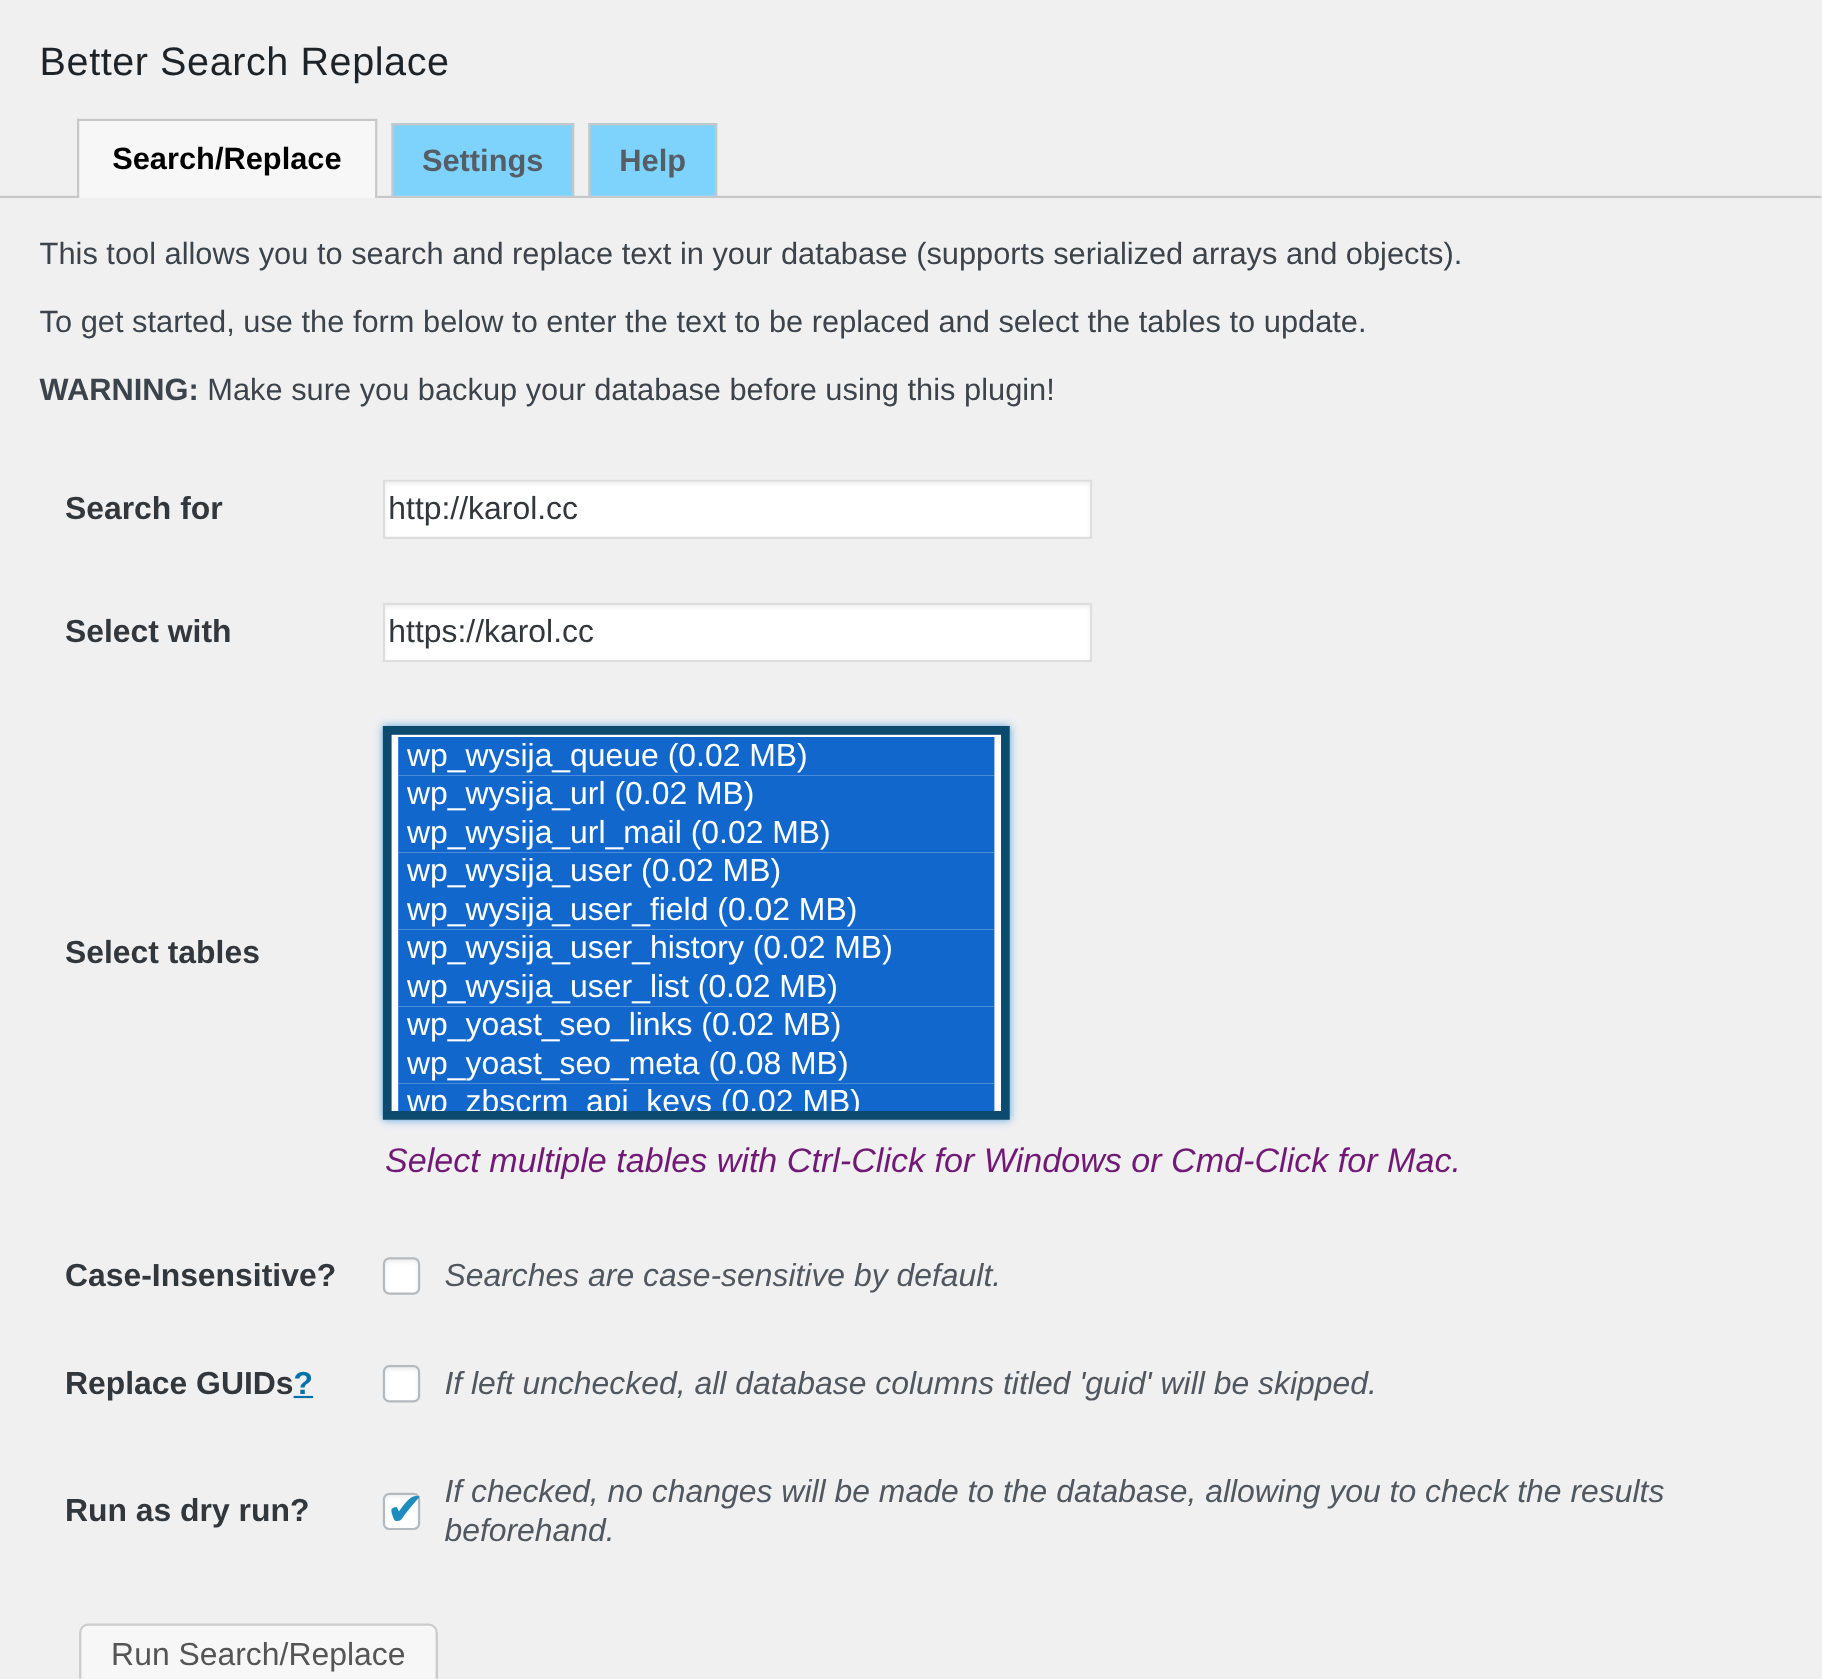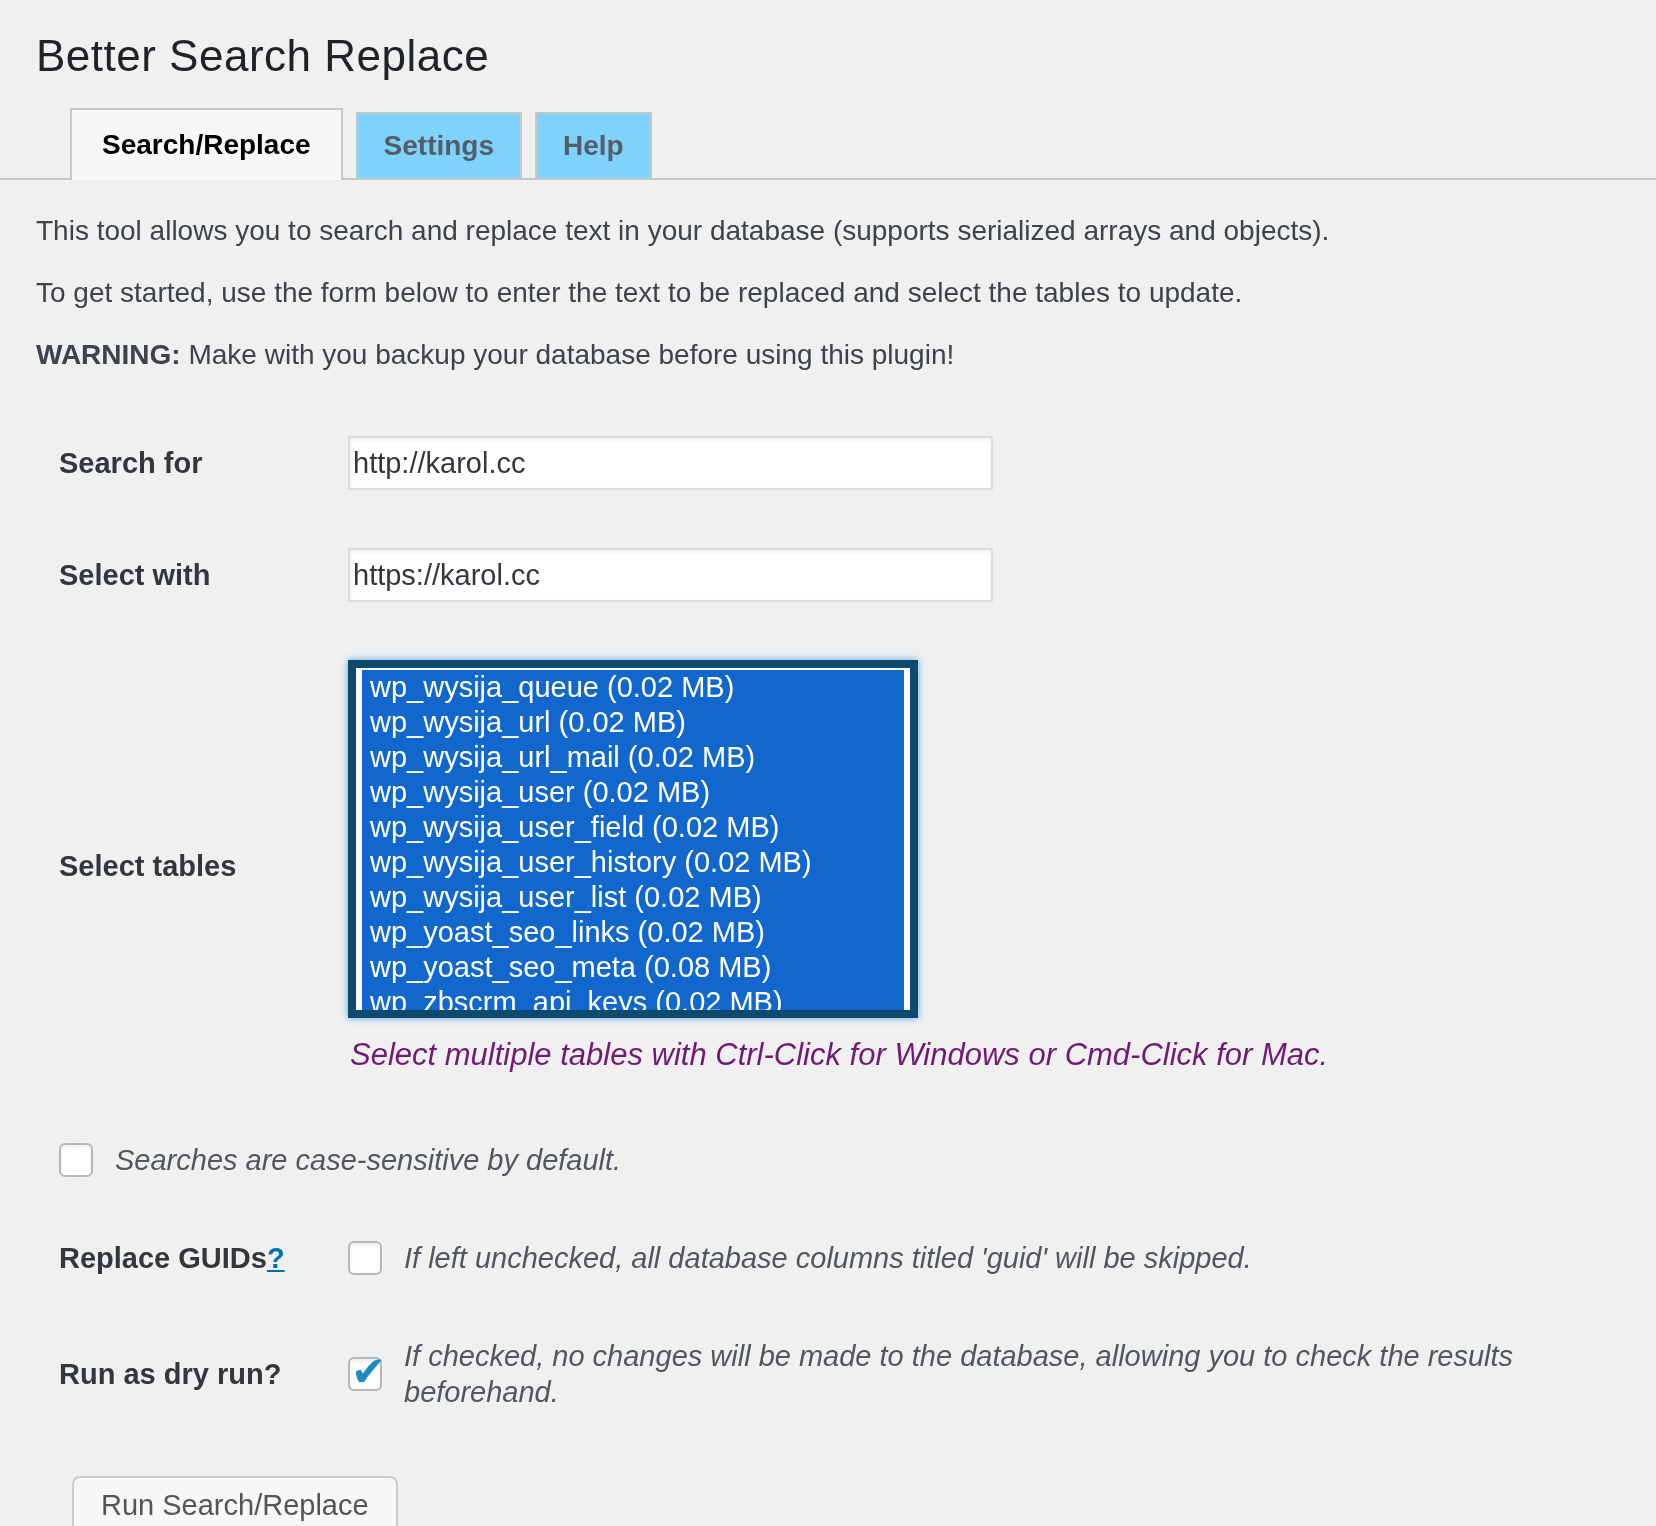--- a/index.html
+++ b/index.html
@@ -7,21 +7,21 @@
   body {
     width: 1656px; height: 1526px;
     background: #f0f0f1;
     font-family: "Liberation Sans", sans-serif;
     color: #3c434a;
     overflow: hidden;
   }
   .wrap { width: 1656px; }
   h1.page-title {
     margin: 0; padding: 30px 36px 0 36px;
-    font-size: 44px; line-height: 52px;
+    font-size: 36px; line-height: 52px;
     font-weight: 400; color: #1d2327;
     letter-spacing: 0.5px;
   }
   
   .nav-tab-wrapper {
     margin-top: 26px;
     padding-left: 70px;
     border-bottom: 2px solid #c6c7c8;
     display: flex; align-items: flex-end;
   }
@@ -144,21 +144,21 @@
   <nav class="nav-tab-wrapper">
     <a class="nav-tab nav-tab-active">Search/Replace</a>
     <a class="nav-tab">Settings</a>
     <a class="nav-tab">Help</a>
   </nav>
 
   <div class="content">
 
     <p class="intro">This tool allows you to search and replace text in your database (supports serialized arrays and objects).</p>
     <p class="intro">To get started, use the form below to enter the text to be replaced and select the tables to update.</p>
-    <p class="intro"><strong>WARNING:</strong>&nbsp;<span>Make with you backup your database before using this plugin!</span></p>
+    <p class="intro"><strong>WARNING:</strong>&nbsp;<span>Make sure you backup your database before using this plugin!</span></p>
 
     <div class="form">
 
       <div class="form-row">
         <div class="form-label">Search for</div>
         <input type="text" class="text-input" value="http://karol.cc" style="">
       </div>
 
       <div class="form-row">
         <div class="form-label">Select with</div>
@@ -178,20 +178,21 @@
               <div class="option selected">wp_wysija_user_list (0.02 MB)</div>
               <div class="option selected">wp_yoast_seo_links (0.02 MB)</div>
               <div class="option selected">wp_yoast_seo_meta (0.08 MB)</div>
               <div class="option selected">wp_zbscrm_api_keys (0.02 MB)</div>
             </div>
           <p class="help-text">Select multiple tables with Ctrl-Click for Windows or Cmd-Click for Mac.</p>
         </div>
       </div>
 
       <div class="form-row check-row">
+        <div class="form-label">Case-Insensitive?</div>
         <span class="checkbox"></span>
         <span class="desc">Searches are case-sensitive by default.</span>
       </div>
 
       <div class="form-row check-row">
         <div class="form-label"><span>Replace GUIDs</span><a class="help-link">?</a></div>
         <span class="checkbox"></span>
         <span class="desc">If left unchecked, all database columns titled 'guid' will be skipped.</span>
       </div>
 

